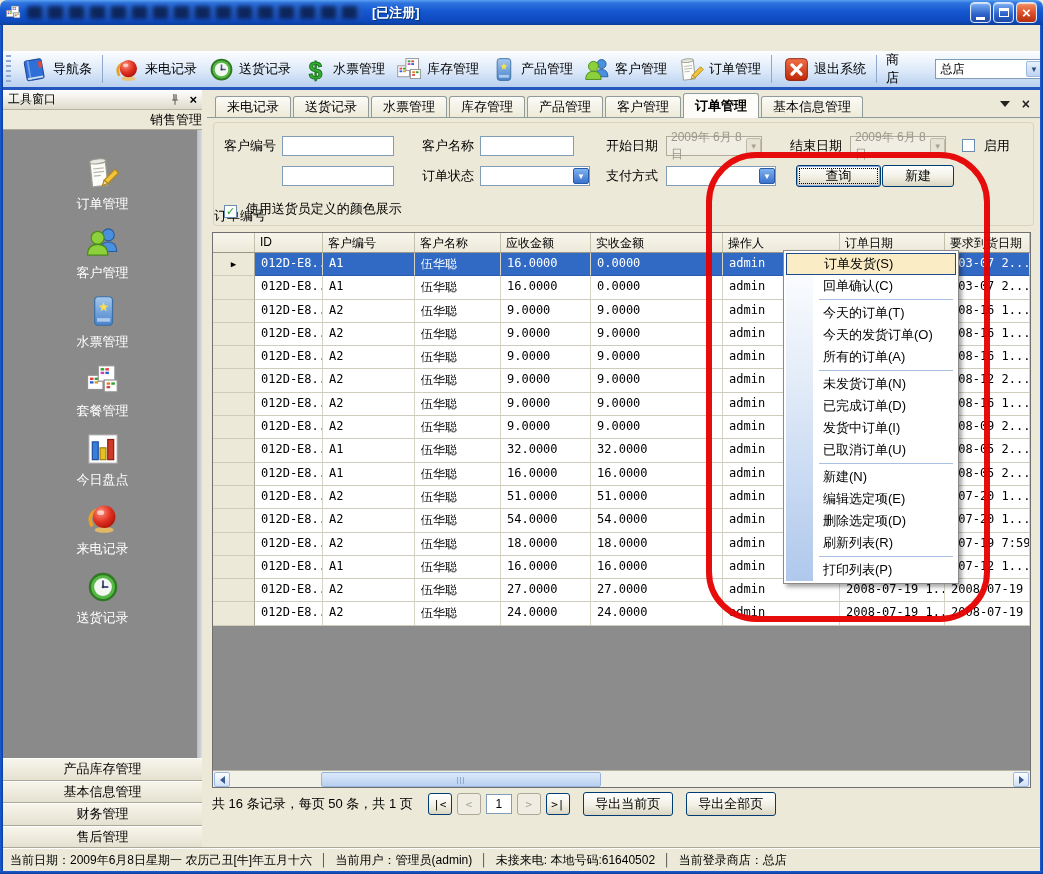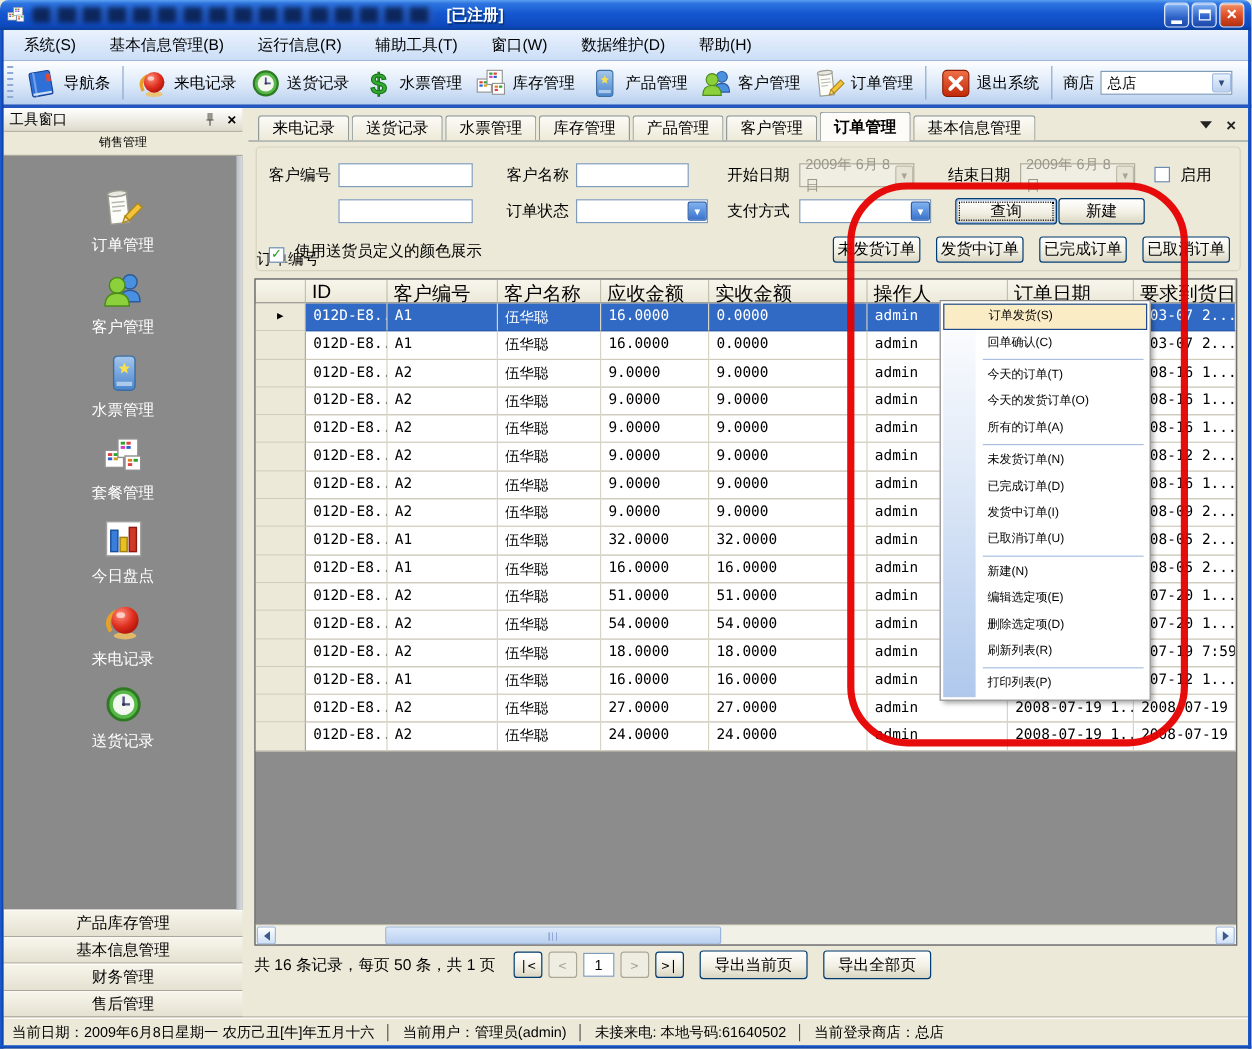--- a/index.html
+++ b/index.html
@@ -35,36 +35,36 @@
 
   
   .toolbar { position:absolute; left:0; top:51px; width:100%; height:39px;
     background:linear-gradient(180deg,#FDFEFF,#DCE9F9 55%,#B9D0EF); border-bottom:3px solid #2458C0;
     display:flex; align-items:center; padding-left:4px; }
   .tb-grip { width:5px; height:28px; margin:0 5px 0 2px;
     background:repeating-linear-gradient(180deg,#90AAD4 0 2px,transparent 2px 5px); }
   .tb-item { display:flex; align-items:center; gap:3px; padding:2px 5px; white-space:nowrap; }
   .tb-item svg { width:29px; height:29px; }
   .tb-item.separator { width:1px; height:28px; background:#8FA8CC; padding:0; margin:0 5px; }
-  .shop-group { display:flex; align-items:center; gap:5px; margin-left:4px; }
+  .shop-group { display:flex; align-items:center; gap:23px; margin-left:4px; }
   .shop-combo { width:110px; height:20px; background:#fff; border:1px solid #7F9DB9;
     display:flex; align-items:center; justify-content:space-between; padding-left:5px; font-size:12px; }
   .combo-arrow { width:16px; height:16px; background:linear-gradient(180deg,#EAF2FC,#BCD2F0);
     border:1px solid #9EBAE0; border-radius:2px; color:#2A4A7C; font-size:8px;
     display:flex; align-items:center; justify-content:center; }
 
   
   .sidebar { position:absolute; left:3px; top:90px; width:199px; bottom:26px; background:#ECE9D8; z-index:2; }
   .sb-title { height:20px; background:linear-gradient(180deg,#FFFFFF,#DEDBCC); border-bottom:1px solid #B8B4A4;
     display:flex; align-items:center; padding:0 5px; font-size:12px; }
   .sb-title-label { flex:1; }
   .sb-title svg { width:14px; height:14px; }
   .sb-x { font-weight:bold; font-size:13px; margin-left:7px; }
-  .sb-section { height:20px; background:#ECE9D8; border-bottom:1px solid #ACA899; text-align:center;
-    line-height:20px; font-size:10px; }
+  .sb-section { height:20px; background:#ECE9D8; border-bottom:1px solid #ACA899; text-align:right;
+    line-height:20px; font-size:13px; }
   .sb-body { position:absolute; left:0; right:0; top:40px; bottom:90px; background:#8A8A8A;
     display:flex; flex-direction:column; align-items:center; padding-top:24px; gap:10px; overflow:hidden; }
   .sb-scroll { position:absolute; right:0; top:40px; bottom:90px; width:5px; background:linear-gradient(90deg,#B8BCC4,#D8DCE0); z-index:3; }
   .sb-item { display:flex; flex-direction:column; align-items:center; gap:3px; color:#fff; font-size:13px; width:100%; cursor:default; }
   .sb-item svg { width:38px; height:38px; }
   .sb-sections { position:absolute; left:0; right:0; bottom:0; height:90px; display:flex; flex-direction:column; }
   .section-btn { flex:1; background:linear-gradient(180deg,#F7F5EB,#E5E1D1); border-top:1px solid #FFF;
     border-bottom:1px solid #ACA899; display:flex; align-items:center; justify-content:center; font-size:13px; cursor:default; }
 
   
@@ -96,21 +96,21 @@
   .f-row2-btn { position:absolute; height:22px; }
   .status-btn-row { position:absolute; right:8px; top:74px; display:flex; gap:13px; }
   .status-btn-row .xp-btn { width:73px; height:22px; }
 
   
   .table-region { position:absolute; left:5px; top:142px; right:9px; bottom:60px; background:#8C8C8C;
     border:1px solid #707070; overflow:hidden; }
   .thead { position:absolute; left:0; right:0; top:0; height:20px;
     background:linear-gradient(180deg,#F8F6EC,#ECE9DA); border-bottom:1px solid #9A968A;
     display:grid; grid-template-columns:42px 68px 92px 86px 90px 132px 117px 105px auto; }
-  .hcell { border-right:1px solid #C4C0AE; padding:2px 5px; font-size:16px; white-space:nowrap; overflow:hidden; }
+  .hcell { border-right:1px solid #C4C0AE; padding:2px 5px; font-size:12px; white-space:nowrap; overflow:hidden; }
   .tbody { position:absolute; left:0; right:0; top:20px; }
   .trow { height:23.3px; display:grid; grid-template-columns:42px 68px 92px 86px 90px 132px 117px 105px auto;
     background:#fff; }
   .cell { border-right:1px solid #D8D4C4; border-bottom:1px solid #D0CCBC; padding:3px 6px; font-size:12px;
     font-family:"DejaVu Sans Mono","Liberation Sans",monospace; white-space:nowrap; overflow:hidden; }
   .cell.sel { background:#ECE9D8; border-right:1px solid #ACA89A; display:flex; align-items:center; justify-content:center; padding:0; }
   .trow.selected .cell:not(.sel) { background:#316AC5; color:#fff; border-bottom-color:#2A5CB0; }
   .trow.selected .cell.sel::after { content:"▶"; font-size:9px; color:#000; }
 
   
@@ -139,21 +139,21 @@
   .statusbar { position:absolute; left:3px; right:3px; bottom:3px; height:23px; background:#ECE9D8;
     border-top:1px solid #FFF; box-shadow:0 -1px 0 #ACA899; display:flex; align-items:center; padding:0 7px;
     gap:8px; font-size:12px; white-space:nowrap; overflow:hidden; z-index:4; }
   .sb-div { color:#444; }
 
   
   .context-menu { position:absolute; left:783px; top:250px; width:176px; background:#FFFFFF;
     border:1px solid #8A8A8A; box-shadow:3px 3px 4px rgba(0,0,0,.35); padding:2px; z-index:40; }
   .cm-gutter { position:absolute; left:2px; top:2px; bottom:2px; width:27px;
     background:linear-gradient(180deg,#FFFFFF 0%,#E2EBF8 40%,#AFC8EC 100%); }
-  .cm-item { position:relative; height:22px; line-height:22px; padding-left:37px; font-size:10px; white-space:nowrap; cursor:default; }
+  .cm-item { position:relative; height:22px; line-height:22px; padding-left:37px; font-size:13px; white-space:nowrap; cursor:default; }
   .cm-item.separator { height:5px; }
   .cm-item.separator::after { content:""; position:absolute; left:33px; right:3px; top:2px; border-top:1px solid #A9C0E2; }
   .cm-item.highlight { background:#FAECC5; border:1px solid #1F4A8C; line-height:20px; }
 
   
   .annotation { position:absolute; left:706px; top:152px; width:284px; height:470px;
     border:6px solid #E60000; border-radius:50px; z-index:60; pointer-events:none; opacity:.95; }
 
   .hidden-defs { position:absolute; width:0; height:0; overflow:hidden; }
 </style>
@@ -266,29 +266,20 @@
         </div>
       <div class="win-btn">
           <div class="glyph-max"></div>
         </div>
       <div class="win-btn close">
           <span class="glyph-close">×</span>
         </div>
     </div>
   </div>
 
-  <div class="menubar">
-    <span class="menu-item">系统(S)</span>
-      <span class="menu-item">基本信息管理(B)</span>
-      <span class="menu-item">运行信息(R)</span>
-      <span class="menu-item">辅助工具(T)</span>
-      <span class="menu-item">窗口(W)</span>
-      <span class="menu-item">数据维护(D)</span>
-      <span class="menu-item">帮助(H)</span>
-  </div>
 
   <div class="toolbar">
     <div class="tb-grip"></div>
     <div style="display:flex;align-items:center;">
       <div class="tb-item">
           <svg>
             <use href="#sym-book" xlink:href="#sym-book"></use>
           </svg>
           <span class="tb-label">导航条</span>
         </div>
@@ -475,26 +466,20 @@
       </div>
       <div class="xp-btn focused f-row2-btn" style="left:582px;top:42px;width:85px;">查询</div>
       <div class="xp-btn f-row2-btn" style="left:668px;top:42px;width:72px;">新建</div>
 
       <span class="f-label" style="left:10px;top:76px;">
         <span class="checkbox">
             <span>✓</span>
           </span>
         <span style="margin-left:5px;">使用送货员定义的颜色展示</span>
       </span>
-      <div class="status-btn-row">
-        <div class="xp-btn">未发货订单</div>
-          <div class="xp-btn">发货中订单</div>
-          <div class="xp-btn">已完成订单</div>
-          <div class="xp-btn">已取消订单</div>
-      </div>
     </div>
 
     <div class="table-region">
       <div class="thead">
         <div class="hcell"></div>
         <div class="hcell">ID</div>
         <div class="hcell">客户编号</div>
         <div class="hcell">客户名称</div>
         <div class="hcell">应收金额</div>
         <div class="hcell">实收金额</div>

